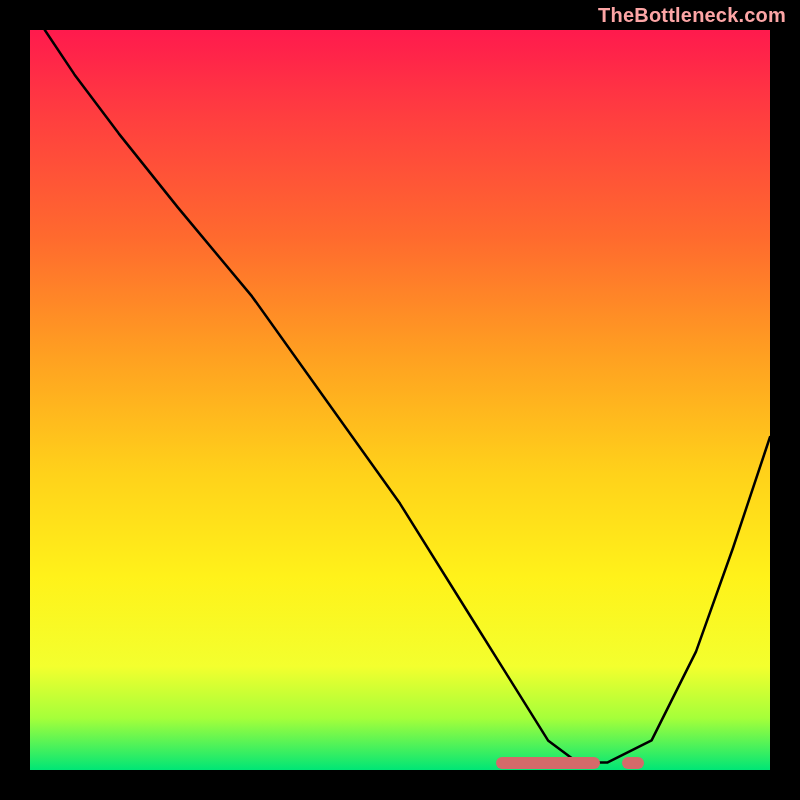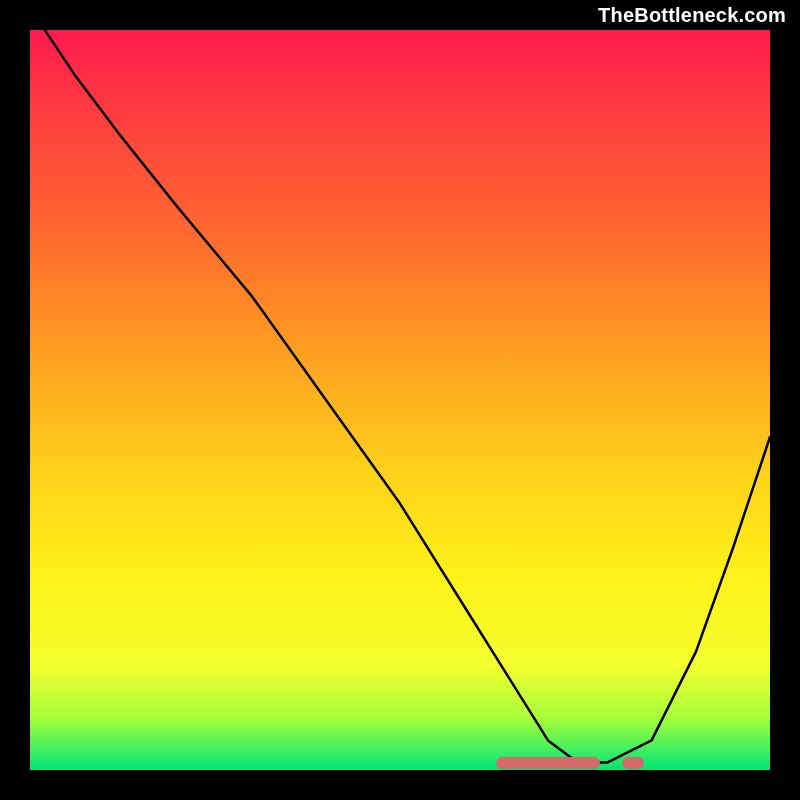--- a/index.html
+++ b/index.html
@@ -13,21 +13,21 @@
   }
   .chart-wrap {
     position: relative;
     width: 800px;
     height: 800px;
   }
   .watermark {
     position: absolute;
     top: 4px;
     right: 14px;
-    color: #ffffff;
+    color: #fca5a5;
     font-size: 20px;
     font-weight: 600;
     letter-spacing: 0.2px;
     z-index: 3;
   }
   .plot-area {
     position: absolute;
     left: 30px;
     top: 30px;
     width: 740px;

